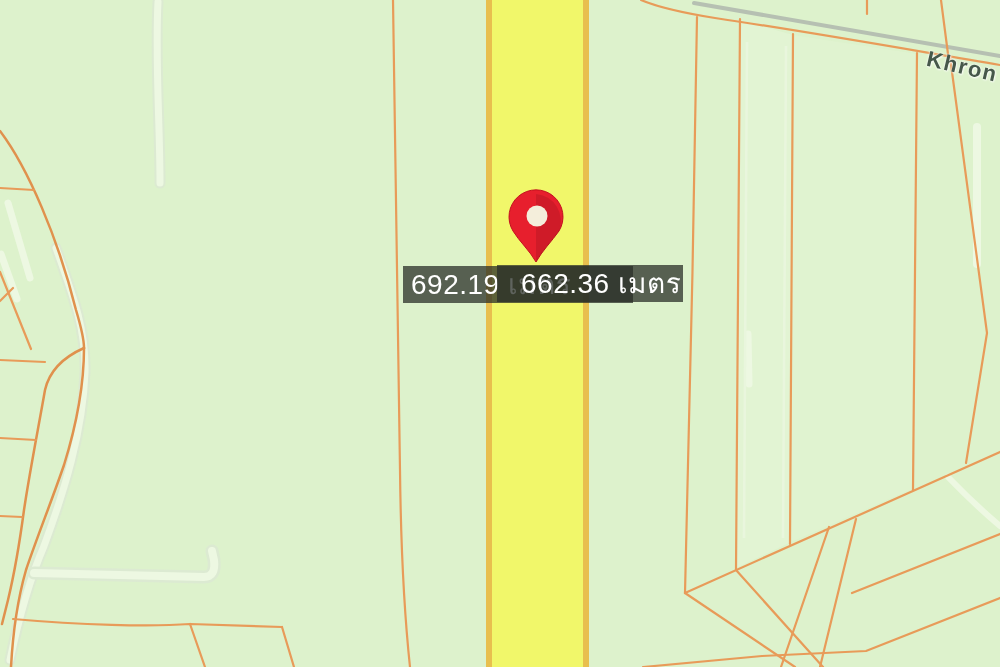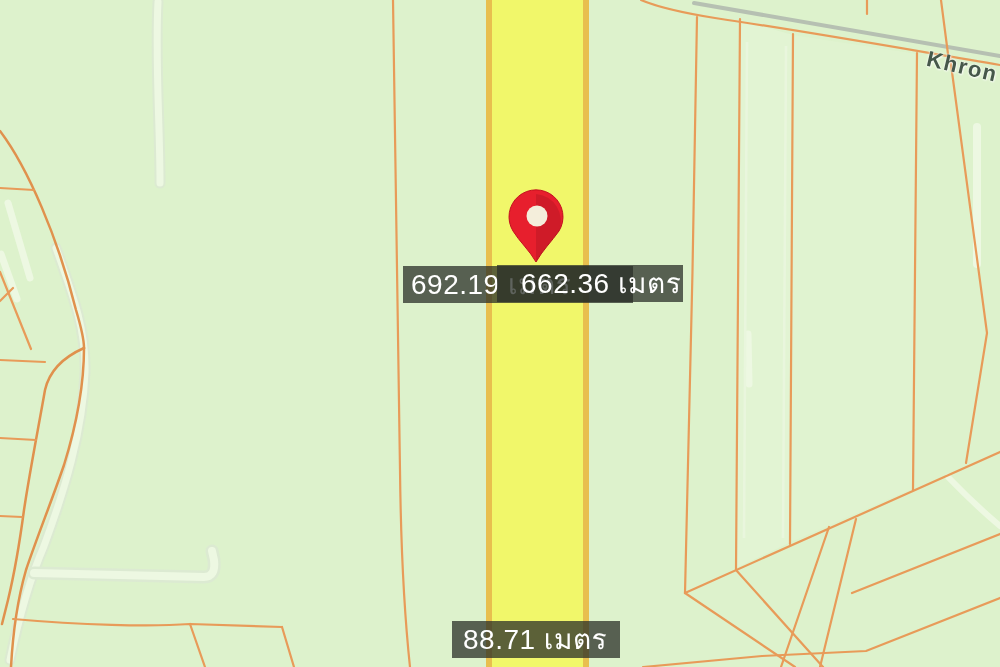--- a/index.html
+++ b/index.html
@@ -120,15 +120,14 @@
       <path class="pin-body" d="M 536,262 C 530,251 519,241 513,231 A 27,27 0 1 1 559,231 C 552,241 542,251 536,262 Z"></path>
       <path class="pin-shade" d="M 536,194 A 27,27 0 0 1 559,231 C 552,241 542,251 536,262 Z"></path>
       <circle class="pin-hole" cx="537" cy="216" r="10.5"></circle>
     </g>
   </svg>
 
   <div class="road-name">Khron</div>
 
   <div class="dist-label lbl-692">692.19 เมตร</div>
   <div class="dist-label lbl-662">662.36 เมตร</div>
-  <div class="dist-label lbl-88">88.71 เมตร</div>
 
 </div>
 
 </body></html>

